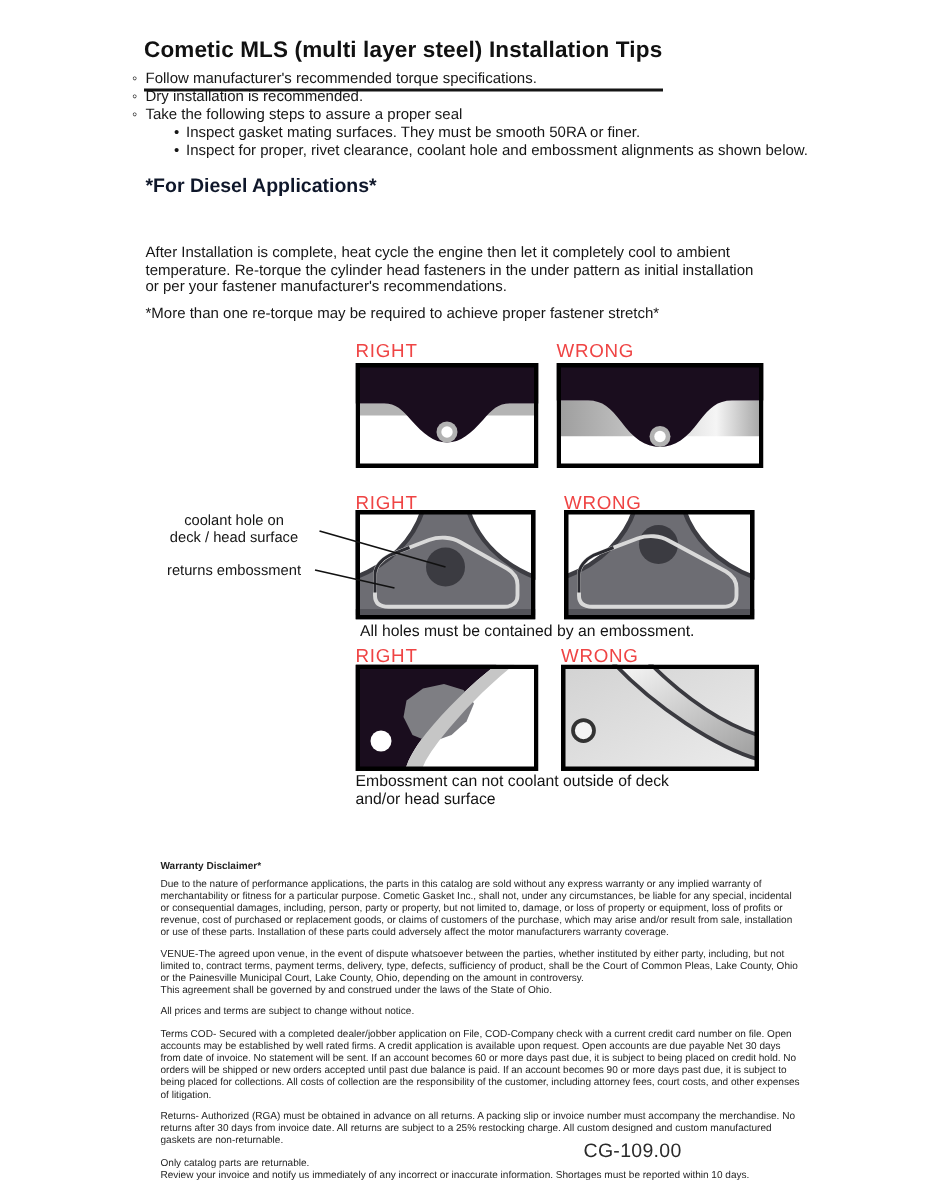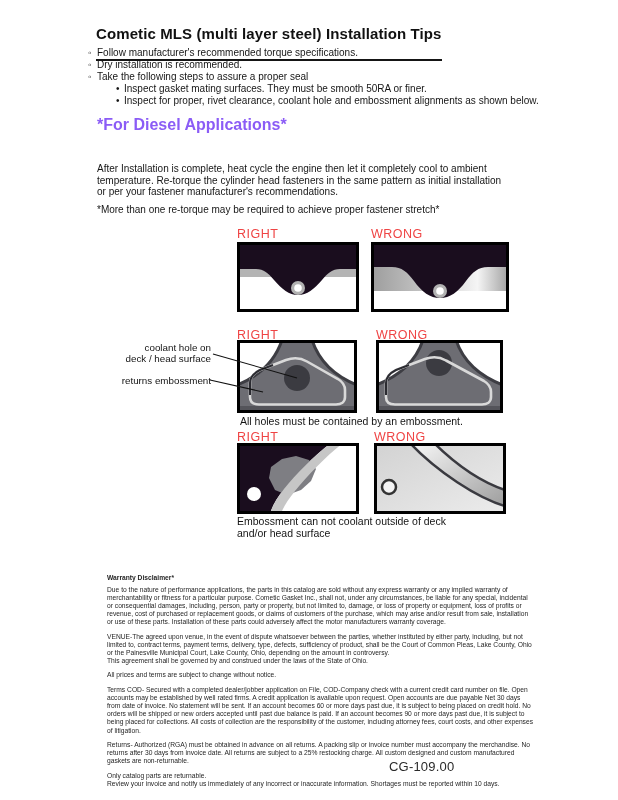--- a/index.html
+++ b/index.html
@@ -10,25 +10,25 @@
   .abs{position:absolute;}
   .title{
     font-size:15px;font-weight:700;letter-spacing:.1px;color:#111;
     border-bottom:2px solid #151515;padding-bottom:17px;display:inline-block;
   }
   .tips{font-size:10px;line-height:11.9px;color:#161616;width:480px;}
   .tip{display:flex;}
   .tip .mk{width:9px;flex:none;}
   .tip.l2{padding-left:28px;}
   .tip.l2 .mk{width:8px;}
-  .h2{font-size:16px;font-weight:700;color:#8b5cf6;}
+  .h2{font-size:13px;font-weight:700;color:#0f172a;}
   .body{font-size:10px;line-height:11.7px;color:#161616;}
   .fig-h{font-size:12.5px;letter-spacing:.5px;text-align:left;color:#ef4444;}
   .cap{font-size:10.5px;color:#141414;}
-  .small-label{font-size:9.8px;line-height:10.8px;text-align:right;color:#141414;}
+  .small-label{font-size:9.8px;line-height:10.8px;text-align:center;color:#141414;}
   .legal{font-size:6.7px;line-height:8.1px;color:#1f1f1f;width:426px;}
   .legal .blk{margin-bottom:6.5px;}
   .legal .bold{font-weight:700;margin-bottom:3.5px;}
   .pageno{font-size:13px;color:#2a2a2a;letter-spacing:.2px;}
   svg{display:block;}
 </style>
 </head>
 <body>
 
 <div class="page">
@@ -56,21 +56,21 @@
     </div>
     <div class="tip l2">
       <span class="mk">•</span>
       <span>Inspect for proper, rivet clearance, coolant hole and embossment alignments as shown below.</span>
     </div>
   </div>
 
   <div class="abs h2" style="left:97px;top:116px;">*For Diesel Applications*</div>
   <div class="abs body" style="left:97px;top:163px;">
     <div>After Installation is complete, heat cycle the engine then let it completely cool to ambient</div>
-    <div>temperature. Re-torque the cylinder head fasteners in the same pattern as initial installation</div>
+    <div>temperature. Re-torque the cylinder head fasteners in the under pattern as initial installation</div>
     <div>or per your fastener manufacturer's recommendations.</div>
   </div>
   <div class="abs body" style="left:97px;top:204px;">*More than one re-torque may be required to achieve proper fastener stretch*</div>
 
   <div class="abs fig-h" style="left:237px;top:227px;width:122px;">RIGHT</div>
   <div class="abs fig-h" style="left:371px;top:227px;width:138px;">WRONG</div>
 
   <div class="abs" style="left:237px;top:242px;">
     <svg width="122" height="70" viewBox="0 0 122 70">
       <rect x="0" y="0" width="122" height="70" fill="#ffffff"></rect>

